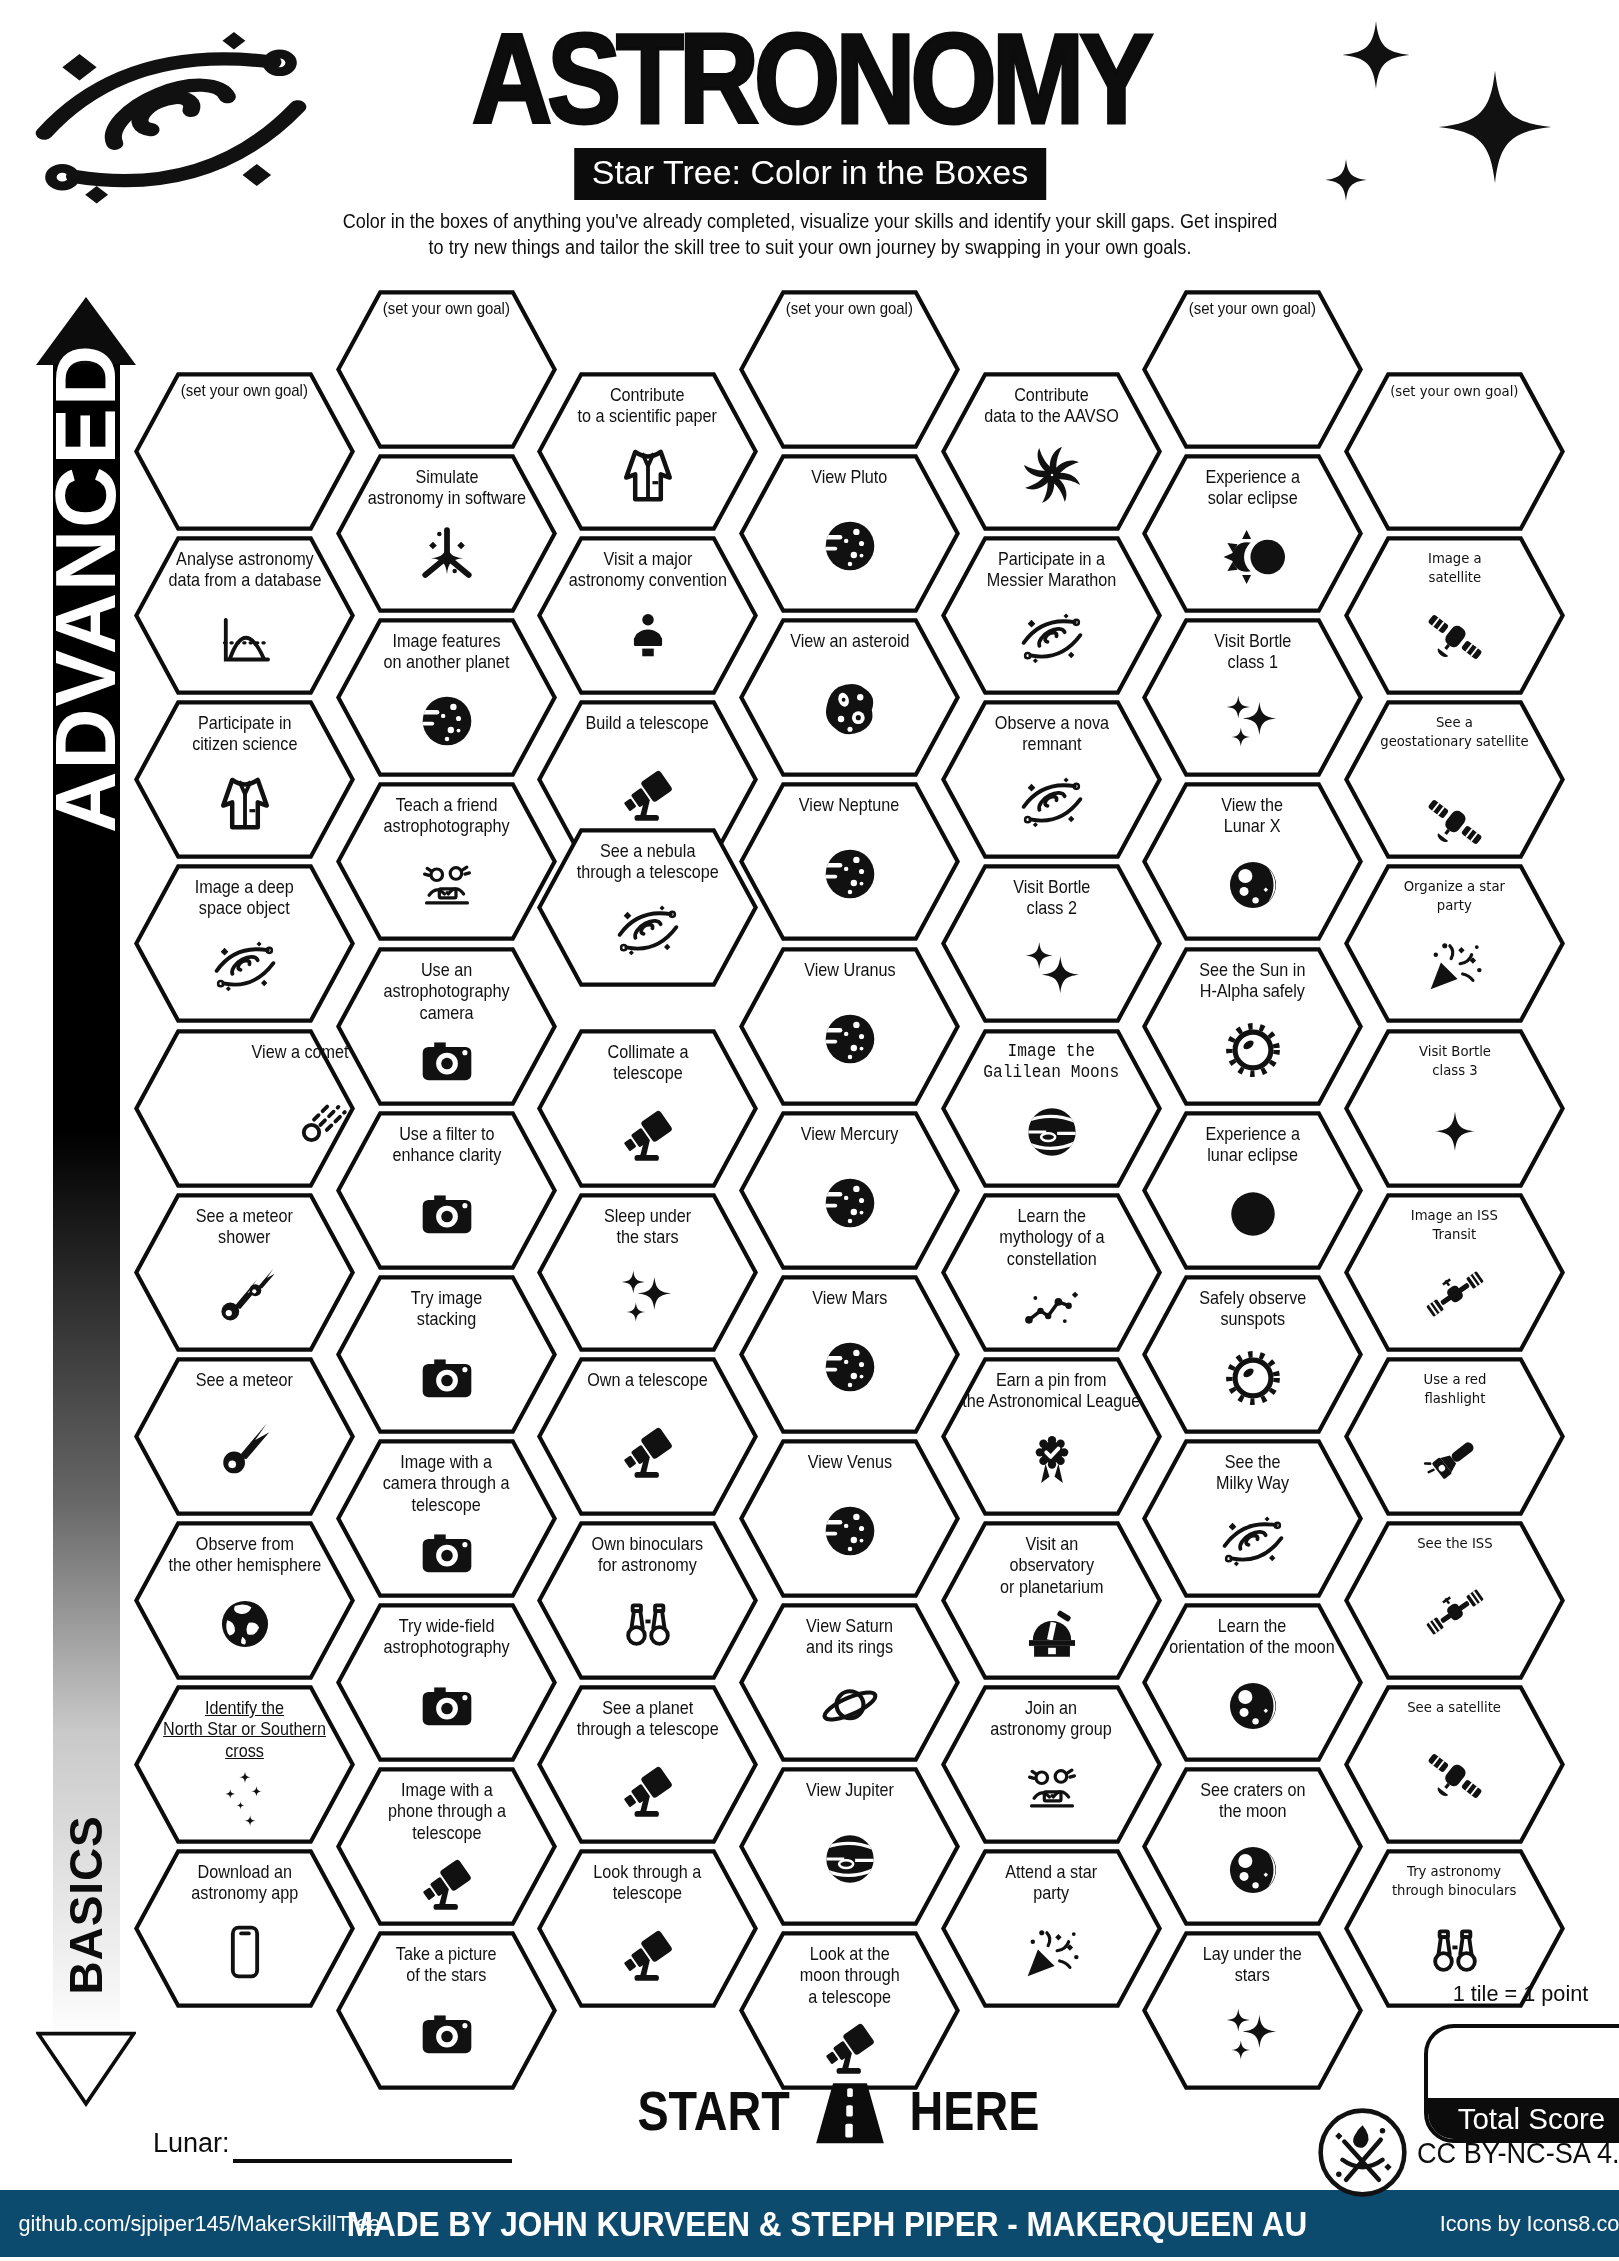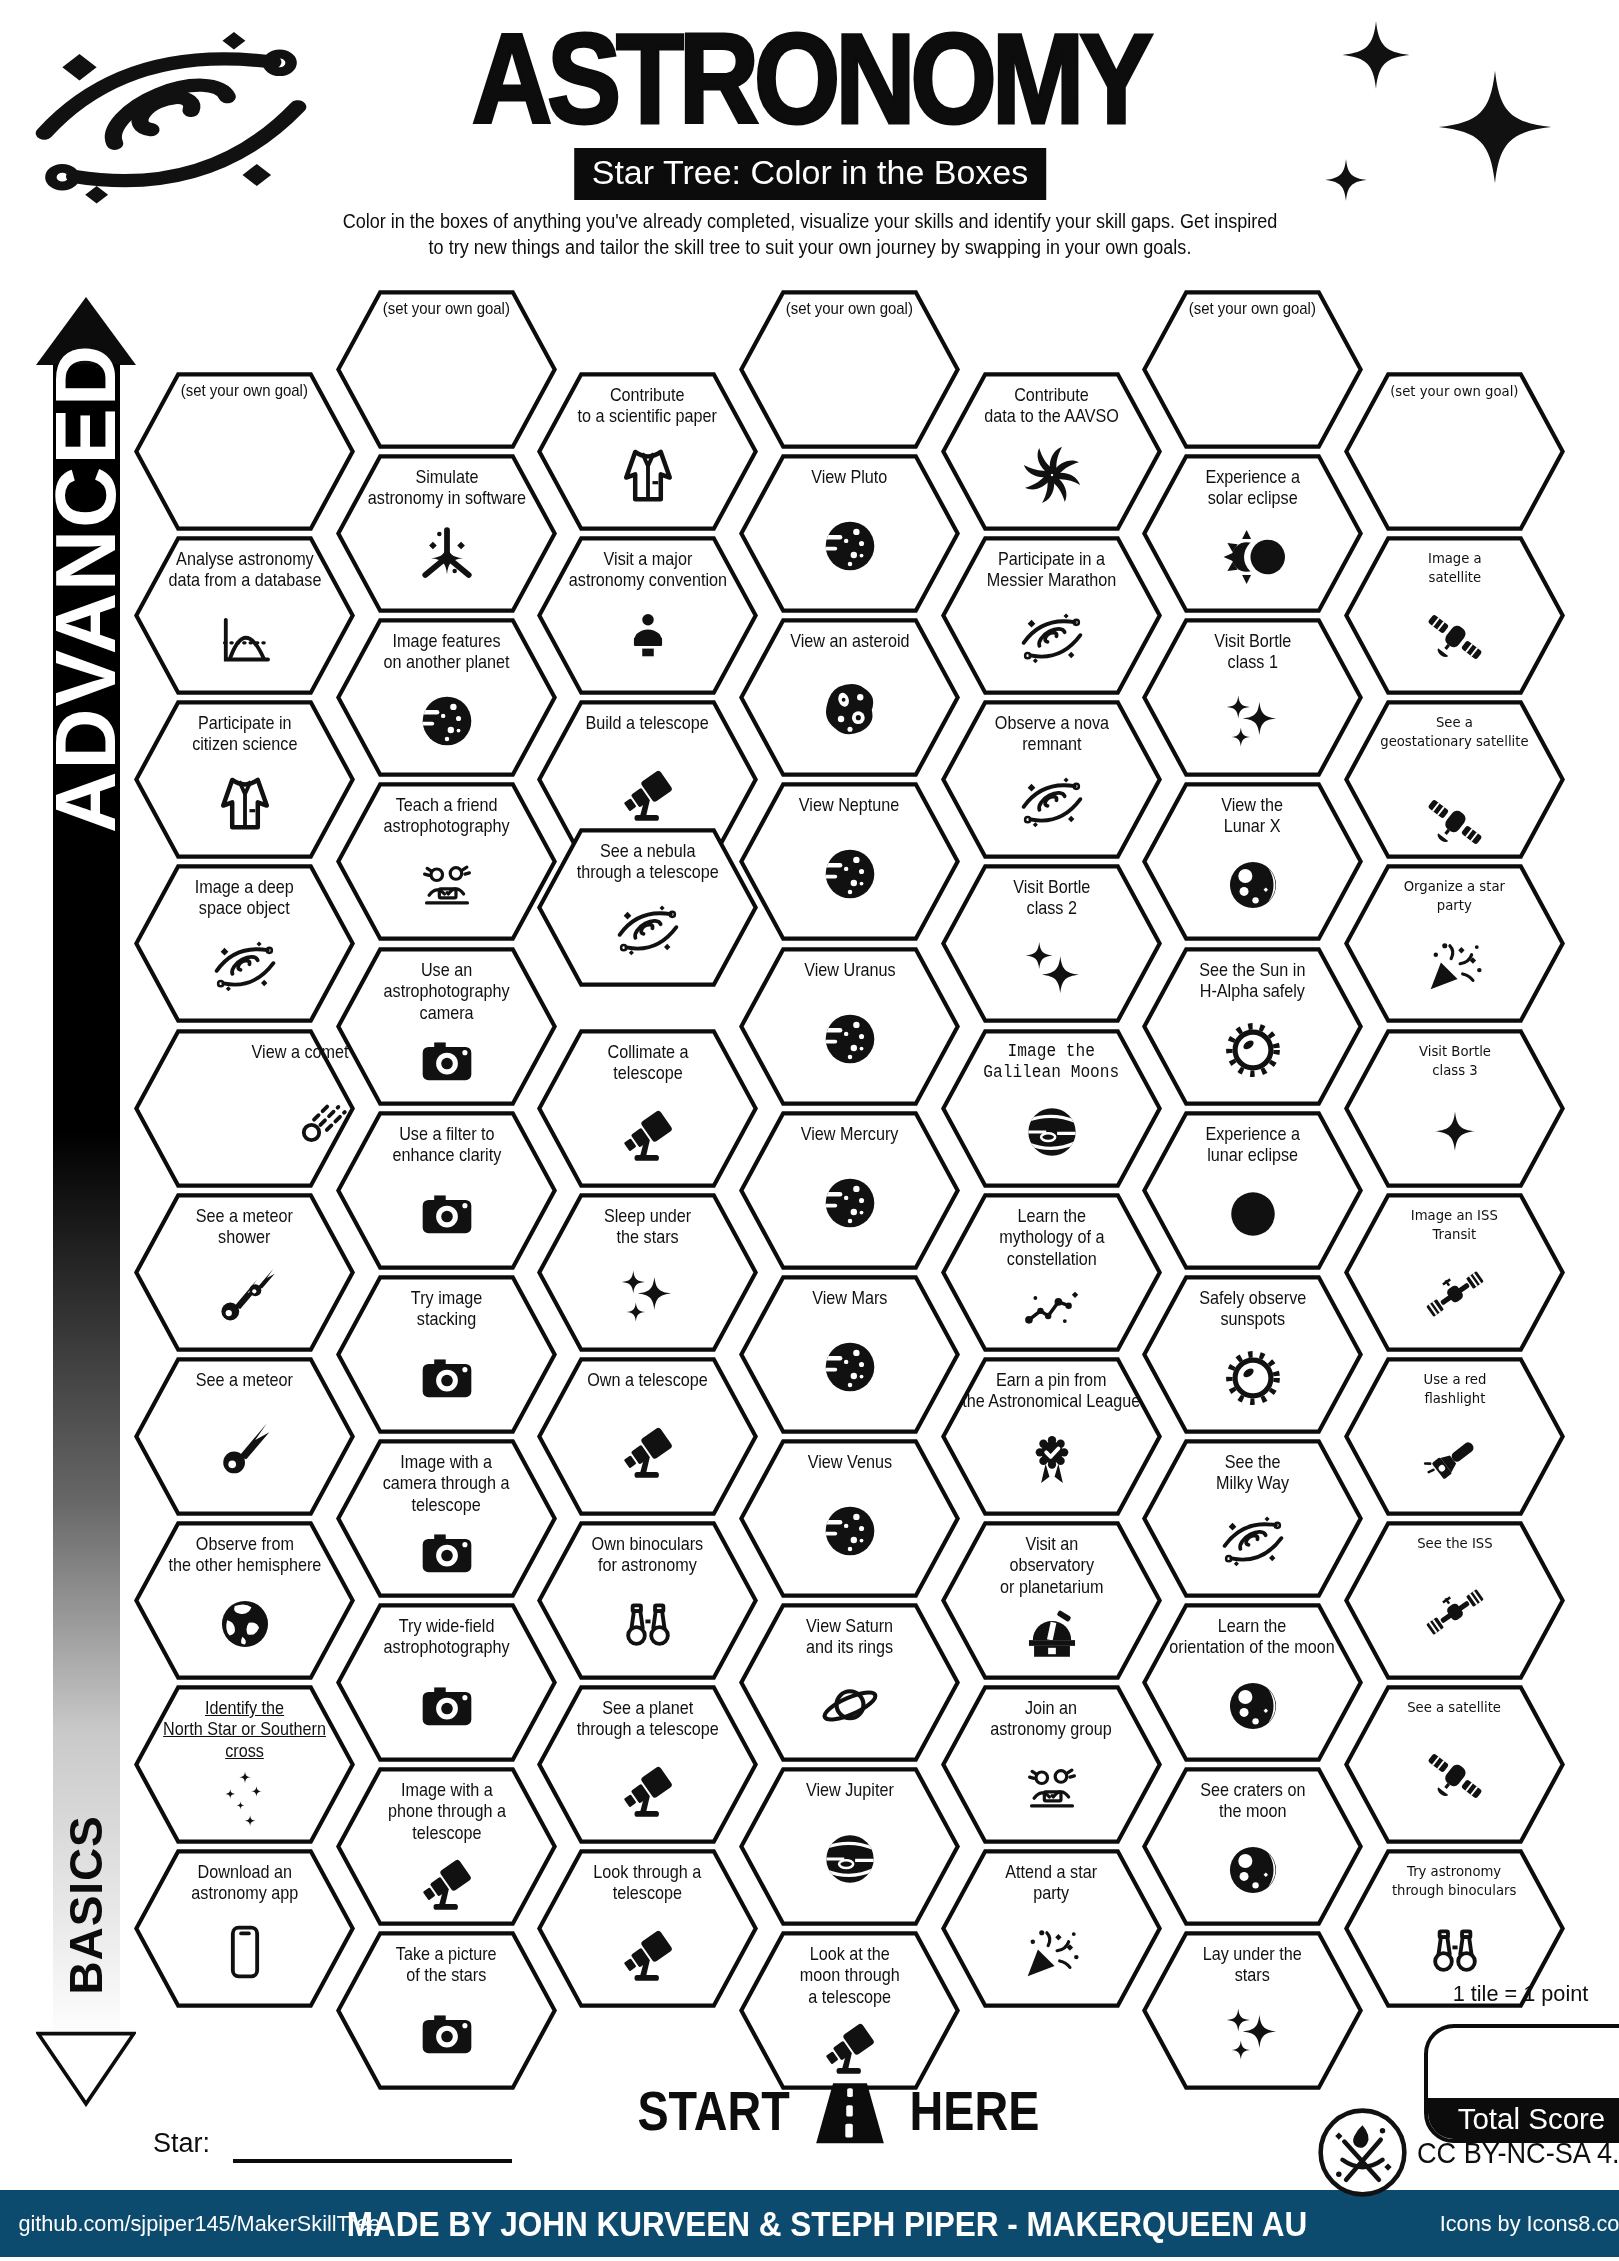--- a/index.html
+++ b/index.html
@@ -1287,21 +1287,21 @@
         </div>
       </div>
     </div>
 
   <div class="start-word" id="start-left">START</div>
   <svg id="road-icon" viewBox="0 0 100 100" preserveAspectRatio="none">
       <use href="#i-road"></use>
     </svg>
   <div class="start-word" id="start-right">HERE</div>
 
-  <div id="name-label">Star:</div>
+  <div id="name-label">Lunar:</div>
   <div id="name-line"></div>
   <div id="points-note">1 tile = 1 point</div>
   <div id="score-box">
     <div id="score-strip">Total Score</div>
   </div>
 
   <svg id="cc-emblem" viewBox="0 0 100 100">
     <circle cx="50" cy="50" r="46" fill="#fff" stroke="#111" stroke-width="5"></circle>
     <path d="M50 20 q10 12 5 20 q-4 7 -11 4 q-7 -4 -3 -12 q3 -7 9 -12 Z" fill="#111"></path>
     <g stroke="#111" stroke-width="5" fill="none" stroke-linecap="round">

